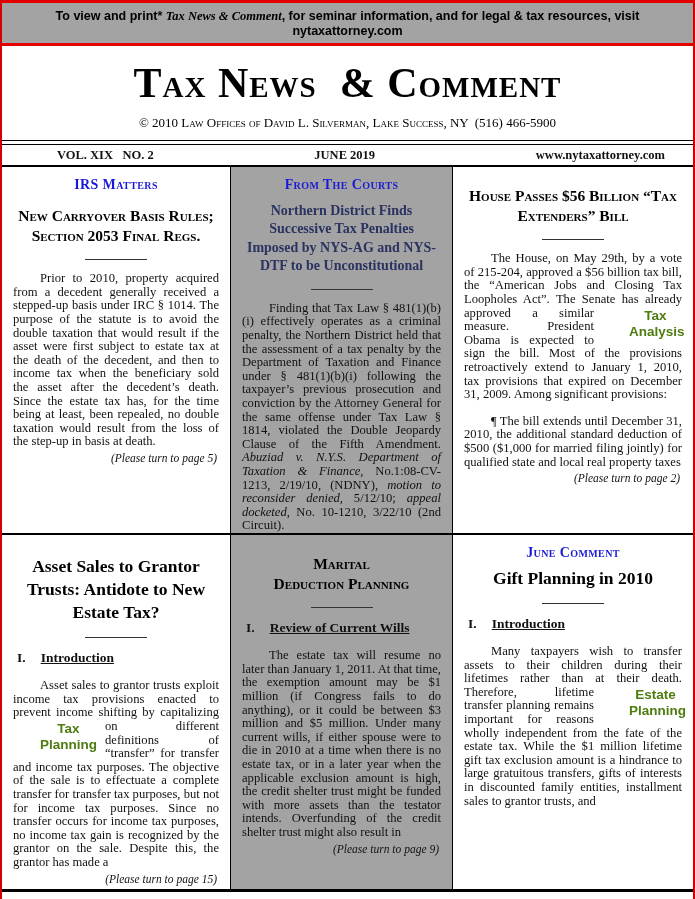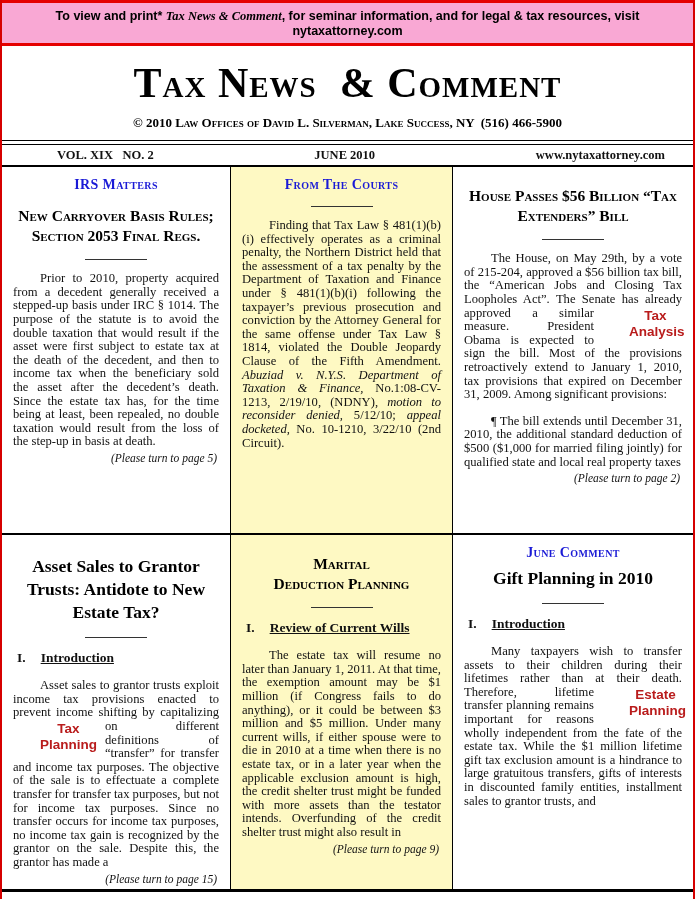--- a/index.html
+++ b/index.html
@@ -7,60 +7,60 @@
   body { font-family: "Liberation Serif", serif; background: #ffffff; color: #111; overflow: hidden; }
 
   .page {
     width: 695px; height: 899px;
     border-left: 2px solid #d60000; border-right: 2px solid #d60000;
     display: flex; flex-direction: column; background: #fff;
   }
 
   
   .banner {
-    background: #f9a8d4;
+    background: #a3a3a3;
     border-top: 3px solid #e50000; border-bottom: 3px solid #e50000;
     text-align: center; padding: 6px 4px 5px;
     font-family: "Liberation Sans", sans-serif; font-weight: bold; font-size: 12.5px;
     color: #000;
   }
   .banner .nl-name { font-family: "Liberation Serif", serif; font-style: italic; font-weight: bold; }
 
   
   .masthead { text-align: center; }
   .masthead-title {
     margin-top: 14px;
     font-variant: small-caps; font-weight: bold;
     font-size: 42px; line-height: 46px; letter-spacing: 1px; color: #000;
     white-space: pre;
   }
   .copyright {
     margin-top: 9px;
-    font-variant: small-caps; font-weight: bold; font-size: 13px; color: #000;
+    font-variant: small-caps; font-weight: normal; font-size: 13px; color: #000;
     white-space: pre;
   }
   .double-rule { margin-top: 9px; height: 5px; border-top: 1px solid #000; border-bottom: 1px solid #000; }
 
   
   .issue-bar {
     display: flex; justify-content: space-between; align-items: center;
     padding: 3px 28px 2px 55px; font-weight: bold; font-size: 12.5px; white-space: pre; text-align: right;
   }
 
   
   .frame { flex: 1; display: flex; flex-direction: column; border-top: 2px solid #000; }
   .main {
     flex: 1;
     display: grid;
     grid-template-columns: 229px 222px 1fr;
     grid-template-rows: 368px 1fr;
   }
   .cell { padding: 6px 11px 4px; overflow: hidden; }
   .col-a, .col-b { border-right: 1px solid #000; }
-  .col-b { background: #fef9c3; }
+  .col-b { background: #a3a3a3; }
   .row-1 { border-bottom: 2px solid #000; }
 
   .kicker {
     color: #1a1ad6; font-variant: small-caps; font-weight: bold;
     font-size: 14px; text-align: center; margin-top: 4px; letter-spacing: .4px;
   }
   .headline-sc {
     font-variant: small-caps; font-weight: bold; font-size: 15.5px;
     line-height: 1.3; text-align: center; margin-top: 13px; color: #000;
   }
@@ -78,21 +78,21 @@
   .sec-head .num { display: inline-block; margin-right: 15px; }
   .sec-head .ttl { text-decoration: underline; }
 
   .body { font-size: 12.6px; line-height: 13.6px; text-align: justify; }
   .body p { text-indent: 27px; margin: 0; }
   .body p + p { margin-top: 13px; }
   .it { font-style: italic; }
 
   .inset {
     font-family: "Liberation Sans", sans-serif; font-weight: bold;
-    font-size: 13.5px; line-height: 16px; text-align: center; color: #b91c1c;
+    font-size: 13.5px; line-height: 16px; text-align: center; color: #4d7c0f;
   }
   .inset span { display: block; }
   .inset-right { float: right; width: 80px; margin: 1px 0 1px 8px; }
   .inset-left  { float: left;  width: 84px; margin: 1px 8px 1px 0; }
 
   .cont { font-style: italic; font-size: 11.5px; text-align: right; margin-top: 3px; padding-right: 2px; }
 
   
   .footer {
     border-top: 3px solid #000;
@@ -109,39 +109,40 @@
   </div>
 
   <div class="masthead">
     <div class="masthead-title">Tax News  &amp; Comment</div>
     <div class="copyright">© 2010 Law Offices of David L. Silverman, Lake Success, NY  (516) 466-5900</div>
     <div class="double-rule"></div>
   </div>
 
   <div class="issue-bar">
     <span>VOL. XIX   NO. 2</span>
-    <span>JUNE 2010</span>
+    <span>JUNE 2019</span>
     <span>www.nytaxattorney.com</span>
   </div>
 
   <div class="frame">
     <div class="main">
 
       <div class="cell col-a row-1">
         <div class="kicker">IRS Matters</div>
         <div class="headline-sc">New Carryover Basis Rules; Section 2053 Final Regs.</div>
         <hr class="hr-short">
         <div class="body">
           <p>Prior to 2010, property acquired from a decedent generally received a stepped-up basis under IRC § 1014. The purpose of the statute is to avoid the double taxation that would result if the asset were first subject to estate tax at the death of the decedent, and then to income tax when the beneficiary sold the asset after the decedent’s death. Since the estate tax has, for the time being at least, been repealed, no double taxation would result from the loss of the step-up in basis at death.</p>
         </div>
         <div class="cont">(Please turn to page 5)</div>
       </div>
 
       <div class="cell col-b row-1">
         <div class="kicker">From The Courts</div>
+        <div class="headline-navy">Northern District Finds Successive Tax Penalties Imposed by NYS-AG and NYS-DTF to be Unconstitutional</div>
         <hr class="hr-short">
         <div class="body">
           <p><span>Finding that Tax Law § 481(1)(b)(i) effectively operates as a criminal penalty, the Northern District held that the assessment of a tax penalty by the Department of Taxation and Finance under § 481(1)(b)(i) following the taxpayer’s previous prosecution and conviction by the Attorney General for the same offense under Tax Law § 1814, violated the Double Jeopardy Clause of the Fifth Amendment. </span><span class="it">Abuziad v. N.Y.S. Department of Taxation &amp; Finance,</span><span> No.1:08-CV-1213, 2/19/10, (NDNY), </span><span class="it">motion to reconsider denied,</span><span> 5/12/10; </span><span class="it">appeal docketed,</span><span> No. 10-1210, 3/22/10 (2nd Circuit).</span></p>
 
         </div>
 
       </div>
 
       <div class="cell row-1">
         <div class="headline-sc">House Passes $56 Billion “Tax Extenders” Bill</div>

